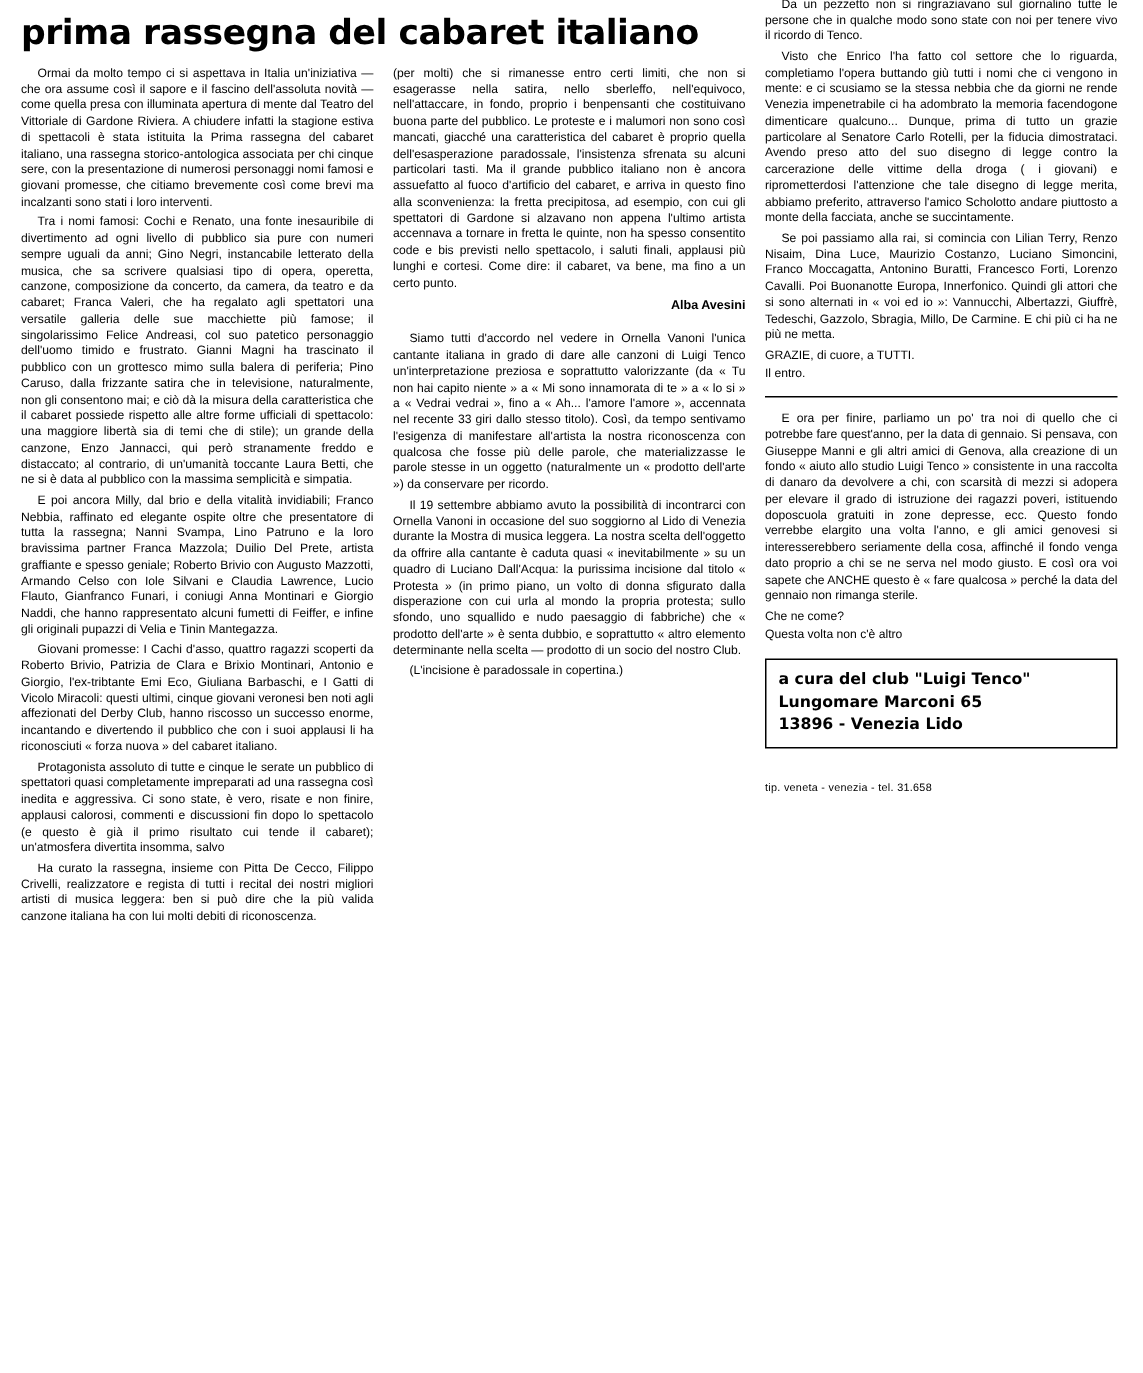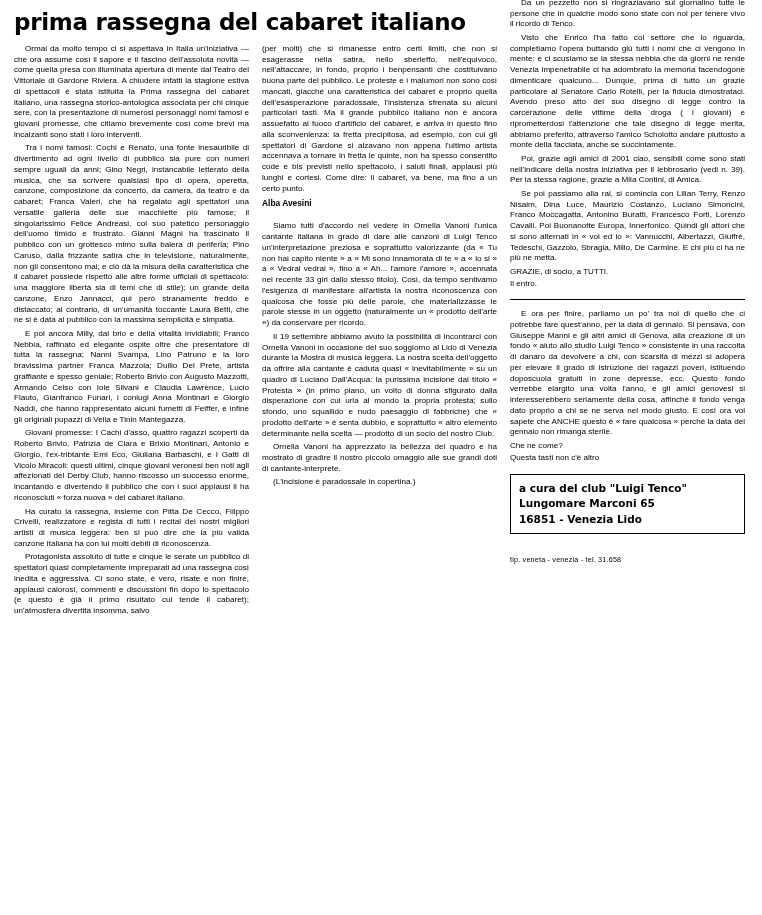--- a/index.html
+++ b/index.html
@@ -48,21 +48,21 @@
   }
   .col p {
     margin: 0 0 0.35em 0;
     text-indent: 11px;
     hyphens: auto;
   }
   .col p.noindent {
     text-indent: 0;
   }
   .col p.sign {
-    text-align: left;
+    text-align: right;
     font-weight: bold;
     text-indent: 0;
     margin-top: 4px;
     margin-bottom: 6px;
     font-size: 8.4px;
   }
   .col p.tight {
     margin-bottom: 0.2em;
   }
   
@@ -110,53 +110,51 @@
     <span class="line">prima rassegna del cabaret italiano</span>
   </h1>
 
   <div class="columns">
 
     <div class="col col-1">
       <p>Ormai da molto tempo ci si aspettava in Italia un'iniziativa — che ora assume così il sapore e il fascino dell'assoluta novità — come quella presa con illuminata apertura di mente dal Teatro del Vittoriale di Gardone Riviera. A chiudere infatti la stagione estiva di spettacoli è stata istituita la Prima rassegna del cabaret italiano, una rassegna storico-antologica associata per chi cinque sere, con la presentazione di numerosi personaggi nomi famosi e giovani promesse, che citiamo brevemente così come brevi ma incalzanti sono stati i loro interventi.</p>
       <p>Tra i nomi famosi: Cochi e Renato, una fonte inesauribile di divertimento ad ogni livello di pubblico sia pure con numeri sempre uguali da anni; Gino Negri, instancabile letterato della musica, che sa scrivere qualsiasi tipo di opera, operetta, canzone, composizione da concerto, da camera, da teatro e da cabaret; Franca Valeri, che ha regalato agli spettatori una versatile galleria delle sue macchiette più famose; il singolarissimo Felice Andreasi, col suo patetico personaggio dell'uomo timido e frustrato. Gianni Magni ha trascinato il pubblico con un grottesco mimo sulla balera di periferia; Pino Caruso, dalla frizzante satira che in televisione, naturalmente, non gli consentono mai; e ciò dà la misura della caratteristica che il cabaret possiede rispetto alle altre forme ufficiali di spettacolo: una maggiore libertà sia di temi che di stile); un grande della canzone, Enzo Jannacci, qui però stranamente freddo e distaccato; al contrario, di un'umanità toccante Laura Betti, che ne si è data al pubblico con la massima semplicità e simpatia.</p>
       <p>E poi ancora Milly, dal brio e della vitalità invidiabili; Franco Nebbia, raffinato ed elegante ospite oltre che presentatore di tutta la rassegna; Nanni Svampa, Lino Patruno e la loro bravissima partner Franca Mazzola; Duilio Del Prete, artista graffiante e spesso geniale; Roberto Brivio con Augusto Mazzotti, Armando Celso con Iole Silvani e Claudia Lawrence, Lucio Flauto, Gianfranco Funari, i coniugi Anna Montinari e Giorgio Naddi, che hanno rappresentato alcuni fumetti di Feiffer, e infine gli originali pupazzi di Velia e Tinin Mantegazza.</p>
       <p>Giovani promesse: I Cachi d'asso, quattro ragazzi scoperti da Roberto Brivio, Patrizia de Clara e Brixio Montinari, Antonio e Giorgio, l'ex-tribtante Emi Eco, Giuliana Barbaschi, e I Gatti di Vicolo Miracoli: questi ultimi, cinque giovani veronesi ben noti agli affezionati del Derby Club, hanno riscosso un successo enorme, incantando e divertendo il pubblico che con i suoi applausi li ha riconosciuti « forza nuova » del cabaret italiano.</p>
+      <p>Protagonista assoluto di tutte e cinque le serate un pubblico di spettatori quasi completamente impreparati ad una rassegna così inedita e aggressiva. Ci sono state, è vero, risate e non finire, applausi calorosi, commenti e discussioni fin dopo lo spettacolo (e questo è già il primo risultato cui tende il cabaret); un'atmosfera divertita insomma, salvo</p>
       <p>Ha curato la rassegna, insieme con Pitta De Cecco, Filippo Crivelli, realizzatore e regista di tutti i recital dei nostri migliori artisti di musica leggera: ben si può dire che la più valida canzone italiana ha con lui molti debiti di riconoscenza.</p>
-      <p>Protagonista assoluto di tutte e cinque le serate un pubblico di spettatori quasi completamente impreparati ad una rassegna così inedita e aggressiva. Ci sono state, è vero, risate e non finire, applausi calorosi, commenti e discussioni fin dopo lo spettacolo (e questo è già il primo risultato cui tende il cabaret); un'atmosfera divertita insomma, salvo</p>
     </div>
 
     <div class="col col-2">
       <p class="noindent">(per molti) che si rimanesse entro certi limiti, che non si esagerasse nella satira, nello sberleffo, nell'equivoco, nell'attaccare, in fondo, proprio i benpensanti che costituivano buona parte del pubblico. Le proteste e i malumori non sono così mancati, giacché una caratteristica del cabaret è proprio quella dell'esasperazione paradossale, l'insistenza sfrenata su alcuni particolari tasti. Ma il grande pubblico italiano non è ancora assuefatto al fuoco d'artificio del cabaret, e arriva in questo fino alla sconvenienza: la fretta precipitosa, ad esempio, con cui gli spettatori di Gardone si alzavano non appena l'ultimo artista accennava a tornare in fretta le quinte, non ha spesso consentito code e bis previsti nello spettacolo, i saluti finali, applausi più lunghi e cortesi. Come dire: il cabaret, va bene, ma fino a un certo punto.</p>
       <p class="sign">Alba Avesini</p>
       <div class="spacer-sm"></div>
       <p>Siamo tutti d'accordo nel vedere in Ornella Vanoni l'unica cantante italiana in grado di dare alle canzoni di Luigi Tenco un'interpretazione preziosa e soprattutto valorizzante (da « Tu non hai capito niente » a « Mi sono innamorata di te » a « lo si » a « Vedrai vedrai », fino a « Ah... l'amore l'amore », accennata nel recente 33 giri dallo stesso titolo). Così, da tempo sentivamo l'esigenza di manifestare all'artista la nostra riconoscenza con qualcosa che fosse più delle parole, che materializzasse le parole stesse in un oggetto (naturalmente un « prodotto dell'arte ») da conservare per ricordo.</p>
       <p>Il 19 settembre abbiamo avuto la possibilità di incontrarci con Ornella Vanoni in occasione del suo soggiorno al Lido di Venezia durante la Mostra di musica leggera. La nostra scelta dell'oggetto da offrire alla cantante è caduta quasi « inevitabilmente » su un quadro di Luciano Dall'Acqua: la purissima incisione dal titolo « Protesta » (in primo piano, un volto di donna sfigurato dalla disperazione con cui urla al mondo la propria protesta; sullo sfondo, uno squallido e nudo paesaggio di fabbriche) che « prodotto dell'arte » è senta dubbio, e soprattutto « altro elemento determinante nella scelta — prodotto di un socio del nostro Club.</p>
-      <p>Ornella Vanoni ha apprezzato la bellezza del quadro e ha mostrato di gradire il nostro piccolo omaggio alle sue grandi doti di cantante-interprete.</p>
       <p>(L'incisione è paradossale in copertina.)</p>
     </div>
 
     <div class="col col-3">
       <div class="col-3-top">
         <p>Da un pezzetto non si ringraziavano sul giornalino tutte le persone che in qualche modo sono state con noi per tenere vivo il ricordo di Tenco.</p>
         <p>Visto che Enrico l'ha fatto col settore che lo riguarda, completiamo l'opera buttando giù tutti i nomi che ci vengono in mente: e ci scusiamo se la stessa nebbia che da giorni ne rende Venezia impenetrabile ci ha adombrato la memoria facendogone dimenticare qualcuno... Dunque, prima di tutto un grazie particolare al Senatore Carlo Rotelli, per la fiducia dimostrataci. Avendo preso atto del suo disegno di legge contro la carcerazione delle vittime della droga ( i giovani) e riprometterdosi l'attenzione che tale disegno di legge merita, abbiamo preferito, attraverso l'amico Scholotto andare piuttosto a monte della facciata, anche se succintamente.</p>
-        <p>Poi, grazie agli amici di 2001 ciao, sensibili come sono stati nell'indicare della nostra iniziativa per il lebbrosario (vedi n. 39). Per la stessa ragione, grazie a Mila Contini, di Amica.</p>
         <p>Se poi passiamo alla rai, si comincia con Lilian Terry, Renzo Nisaim, Dina Luce, Maurizio Costanzo, Luciano Simoncini, Franco Moccagatta, Antonino Buratti, Francesco Forti, Lorenzo Cavalli. Poi Buonanotte Europa, Innerfonico. Quindi gli attori che si sono alternati in « voi ed io »: Vannucchi, Albertazzi, Giuffrè, Tedeschi, Gazzolo, Sbragia, Millo, De Carmine. E chi più ci ha ne più ne metta.</p>
-        <p class="noindent tight">GRAZIE, di socio, a TUTTI.</p>
+        <p class="noindent tight">GRAZIE, di cuore, a TUTTI.</p>
         <p class="noindent">Il entro.</p>
       </div>
 
       <hr class="rule thin">
 
       <p>E ora per finire, parliamo un po' tra noi di quello che ci potrebbe fare quest'anno, per la data di gennaio. Si pensava, con Giuseppe Manni e gli altri amici di Genova, alla creazione di un fondo « aiuto allo studio Luigi Tenco » consistente in una raccolta di danaro da devolvere a chi, con scarsità di mezzi si adopera per elevare il grado di istruzione dei ragazzi poveri, istituendo doposcuola gratuiti in zone depresse, ecc. Questo fondo verrebbe elargito una volta l'anno, e gli amici genovesi si interesserebbero seriamente della cosa, affinché il fondo venga dato proprio a chi se ne serva nel modo giusto. E così ora voi sapete che ANCHE questo è « fare qualcosa » perché la data del gennaio non rimanga sterile.</p>
       <p class="noindent tight">Che ne come?</p>
-      <p class="noindent">Questa tasti non c'è altro</p>
+      <p class="noindent">Questa volta non c'è altro</p>
 
       <div class="credit-box">
         <span class="ln">a cura del club "Luigi Tenco"</span>
         <span class="ln">Lungomare Marconi 65</span>
-        <span class="ln">16851 - Venezia Lido</span>
+        <span class="ln">13896 - Venezia Lido</span>
       </div>
 
       <div class="printer">tip. veneta - venezia - tel. 31.658</div>
     </div>
 
   </div>
 </div>
 
 </body></html>

